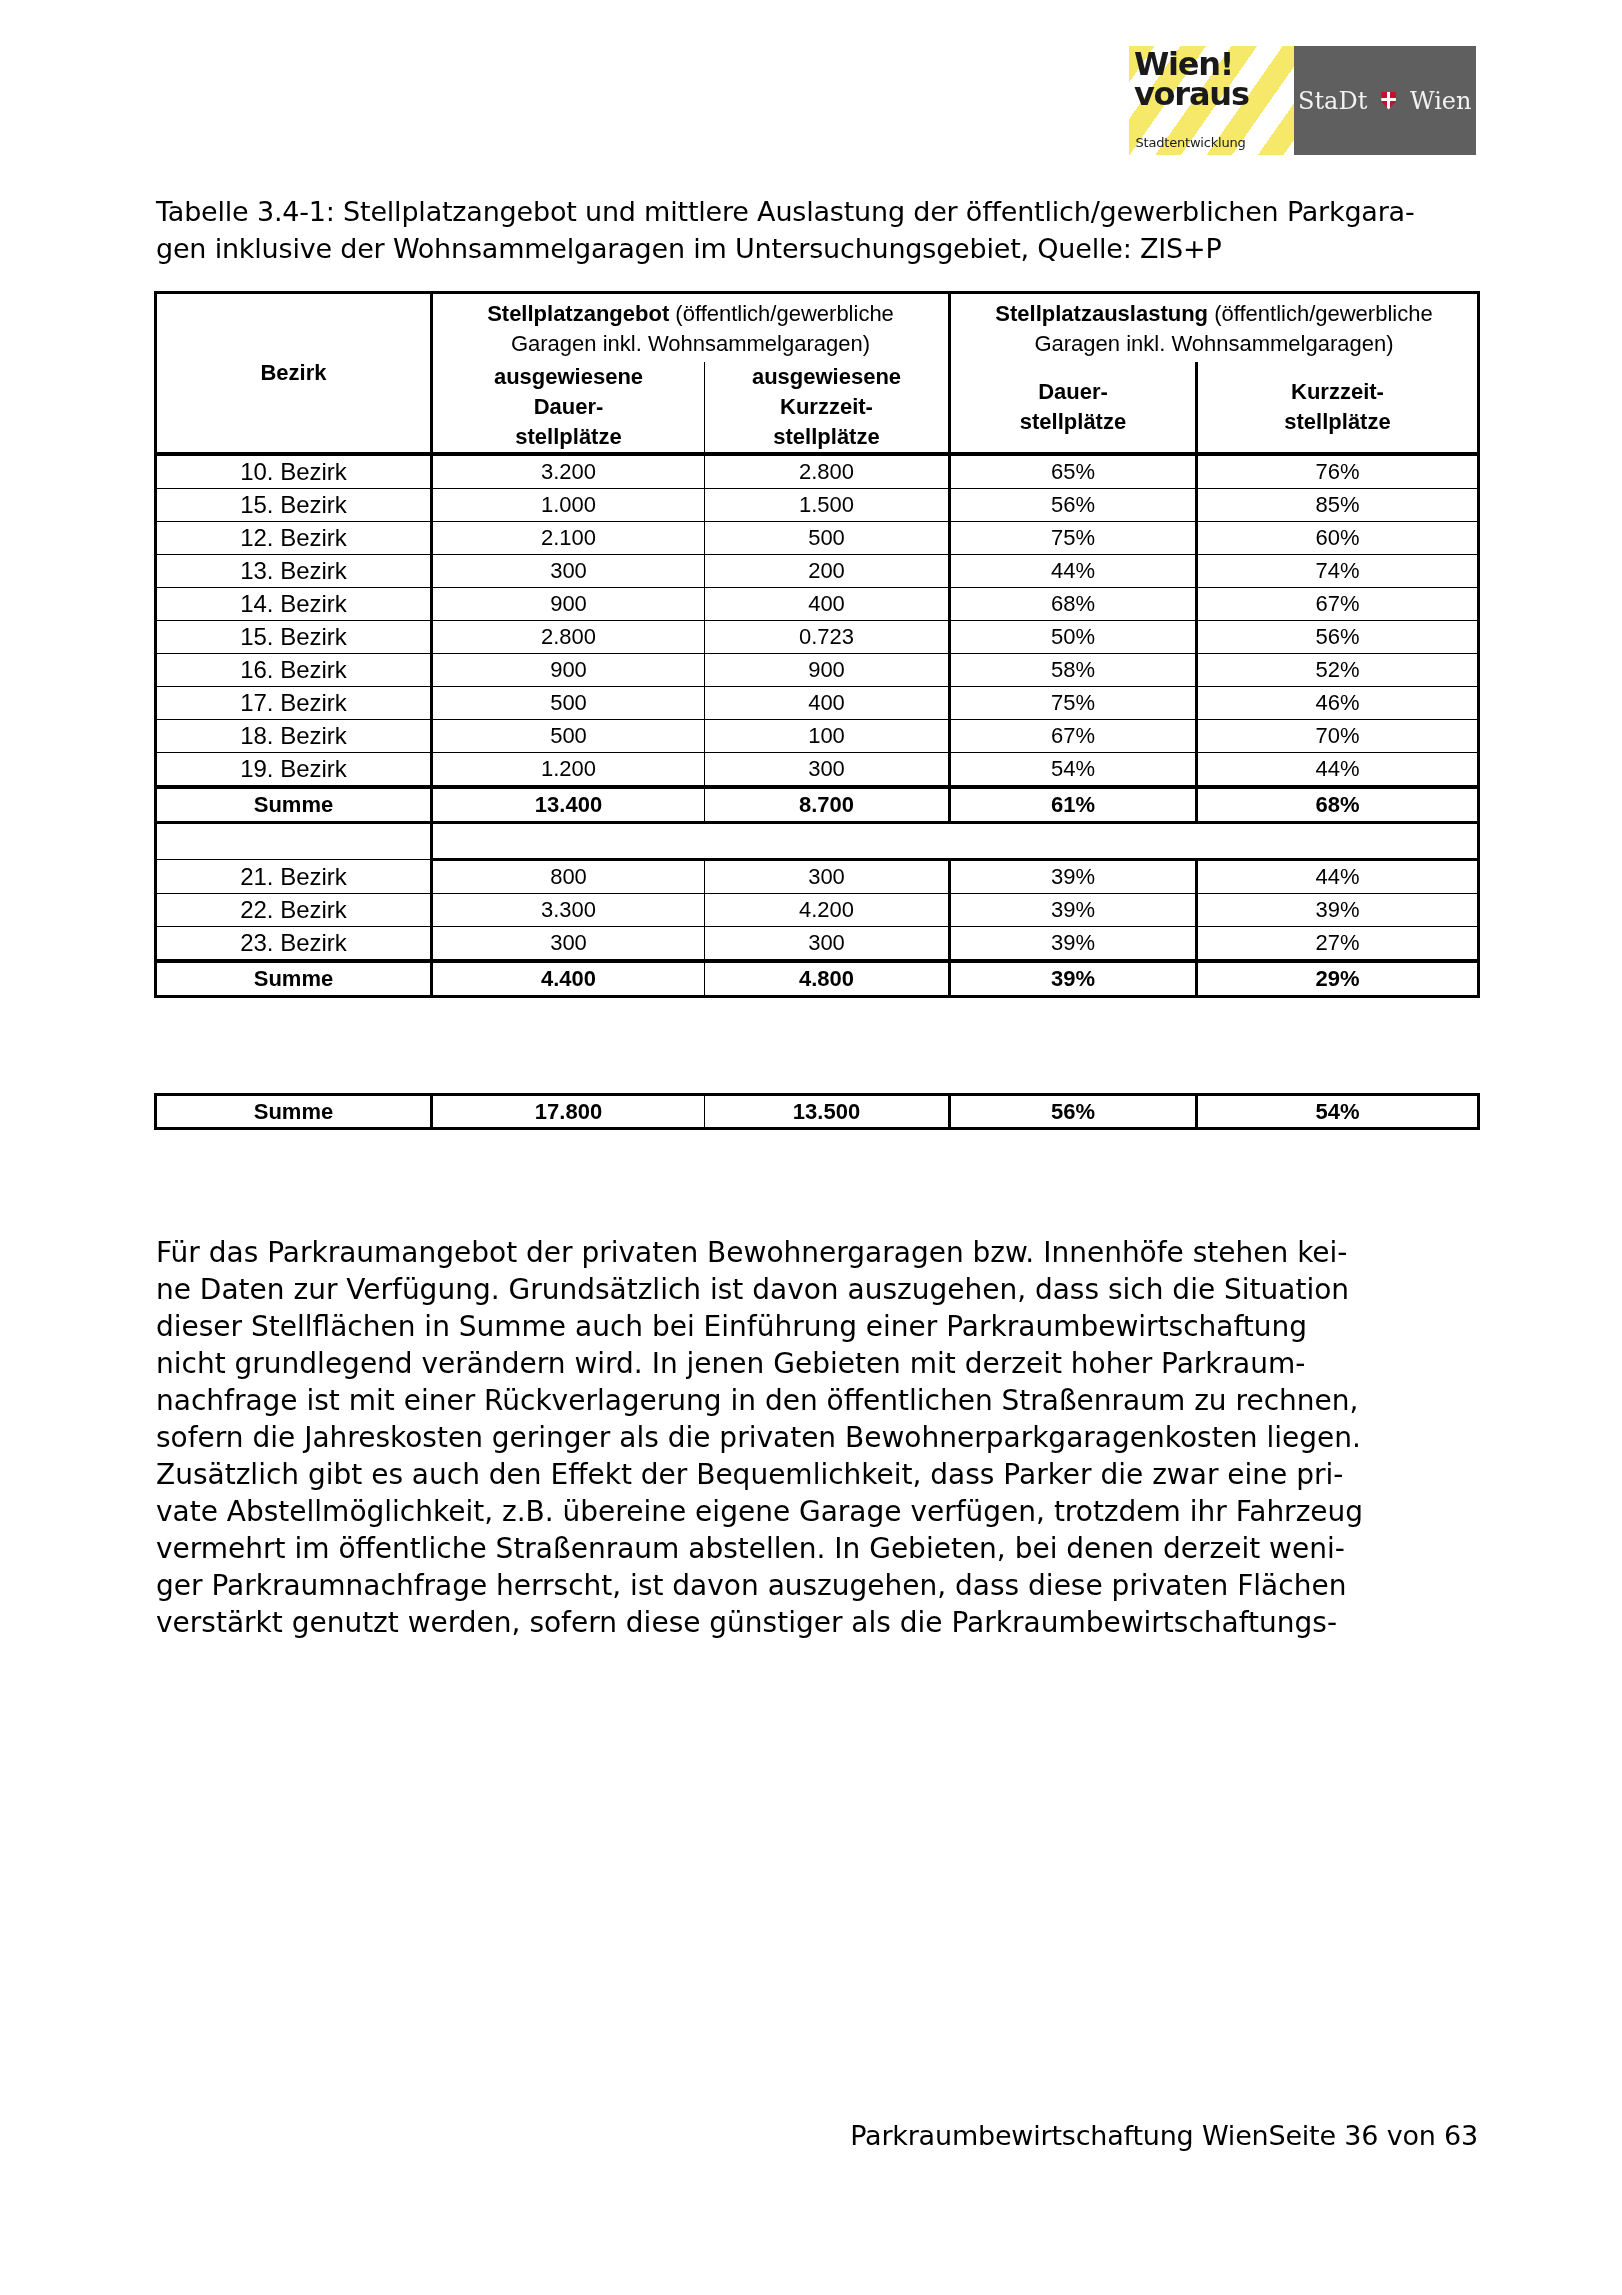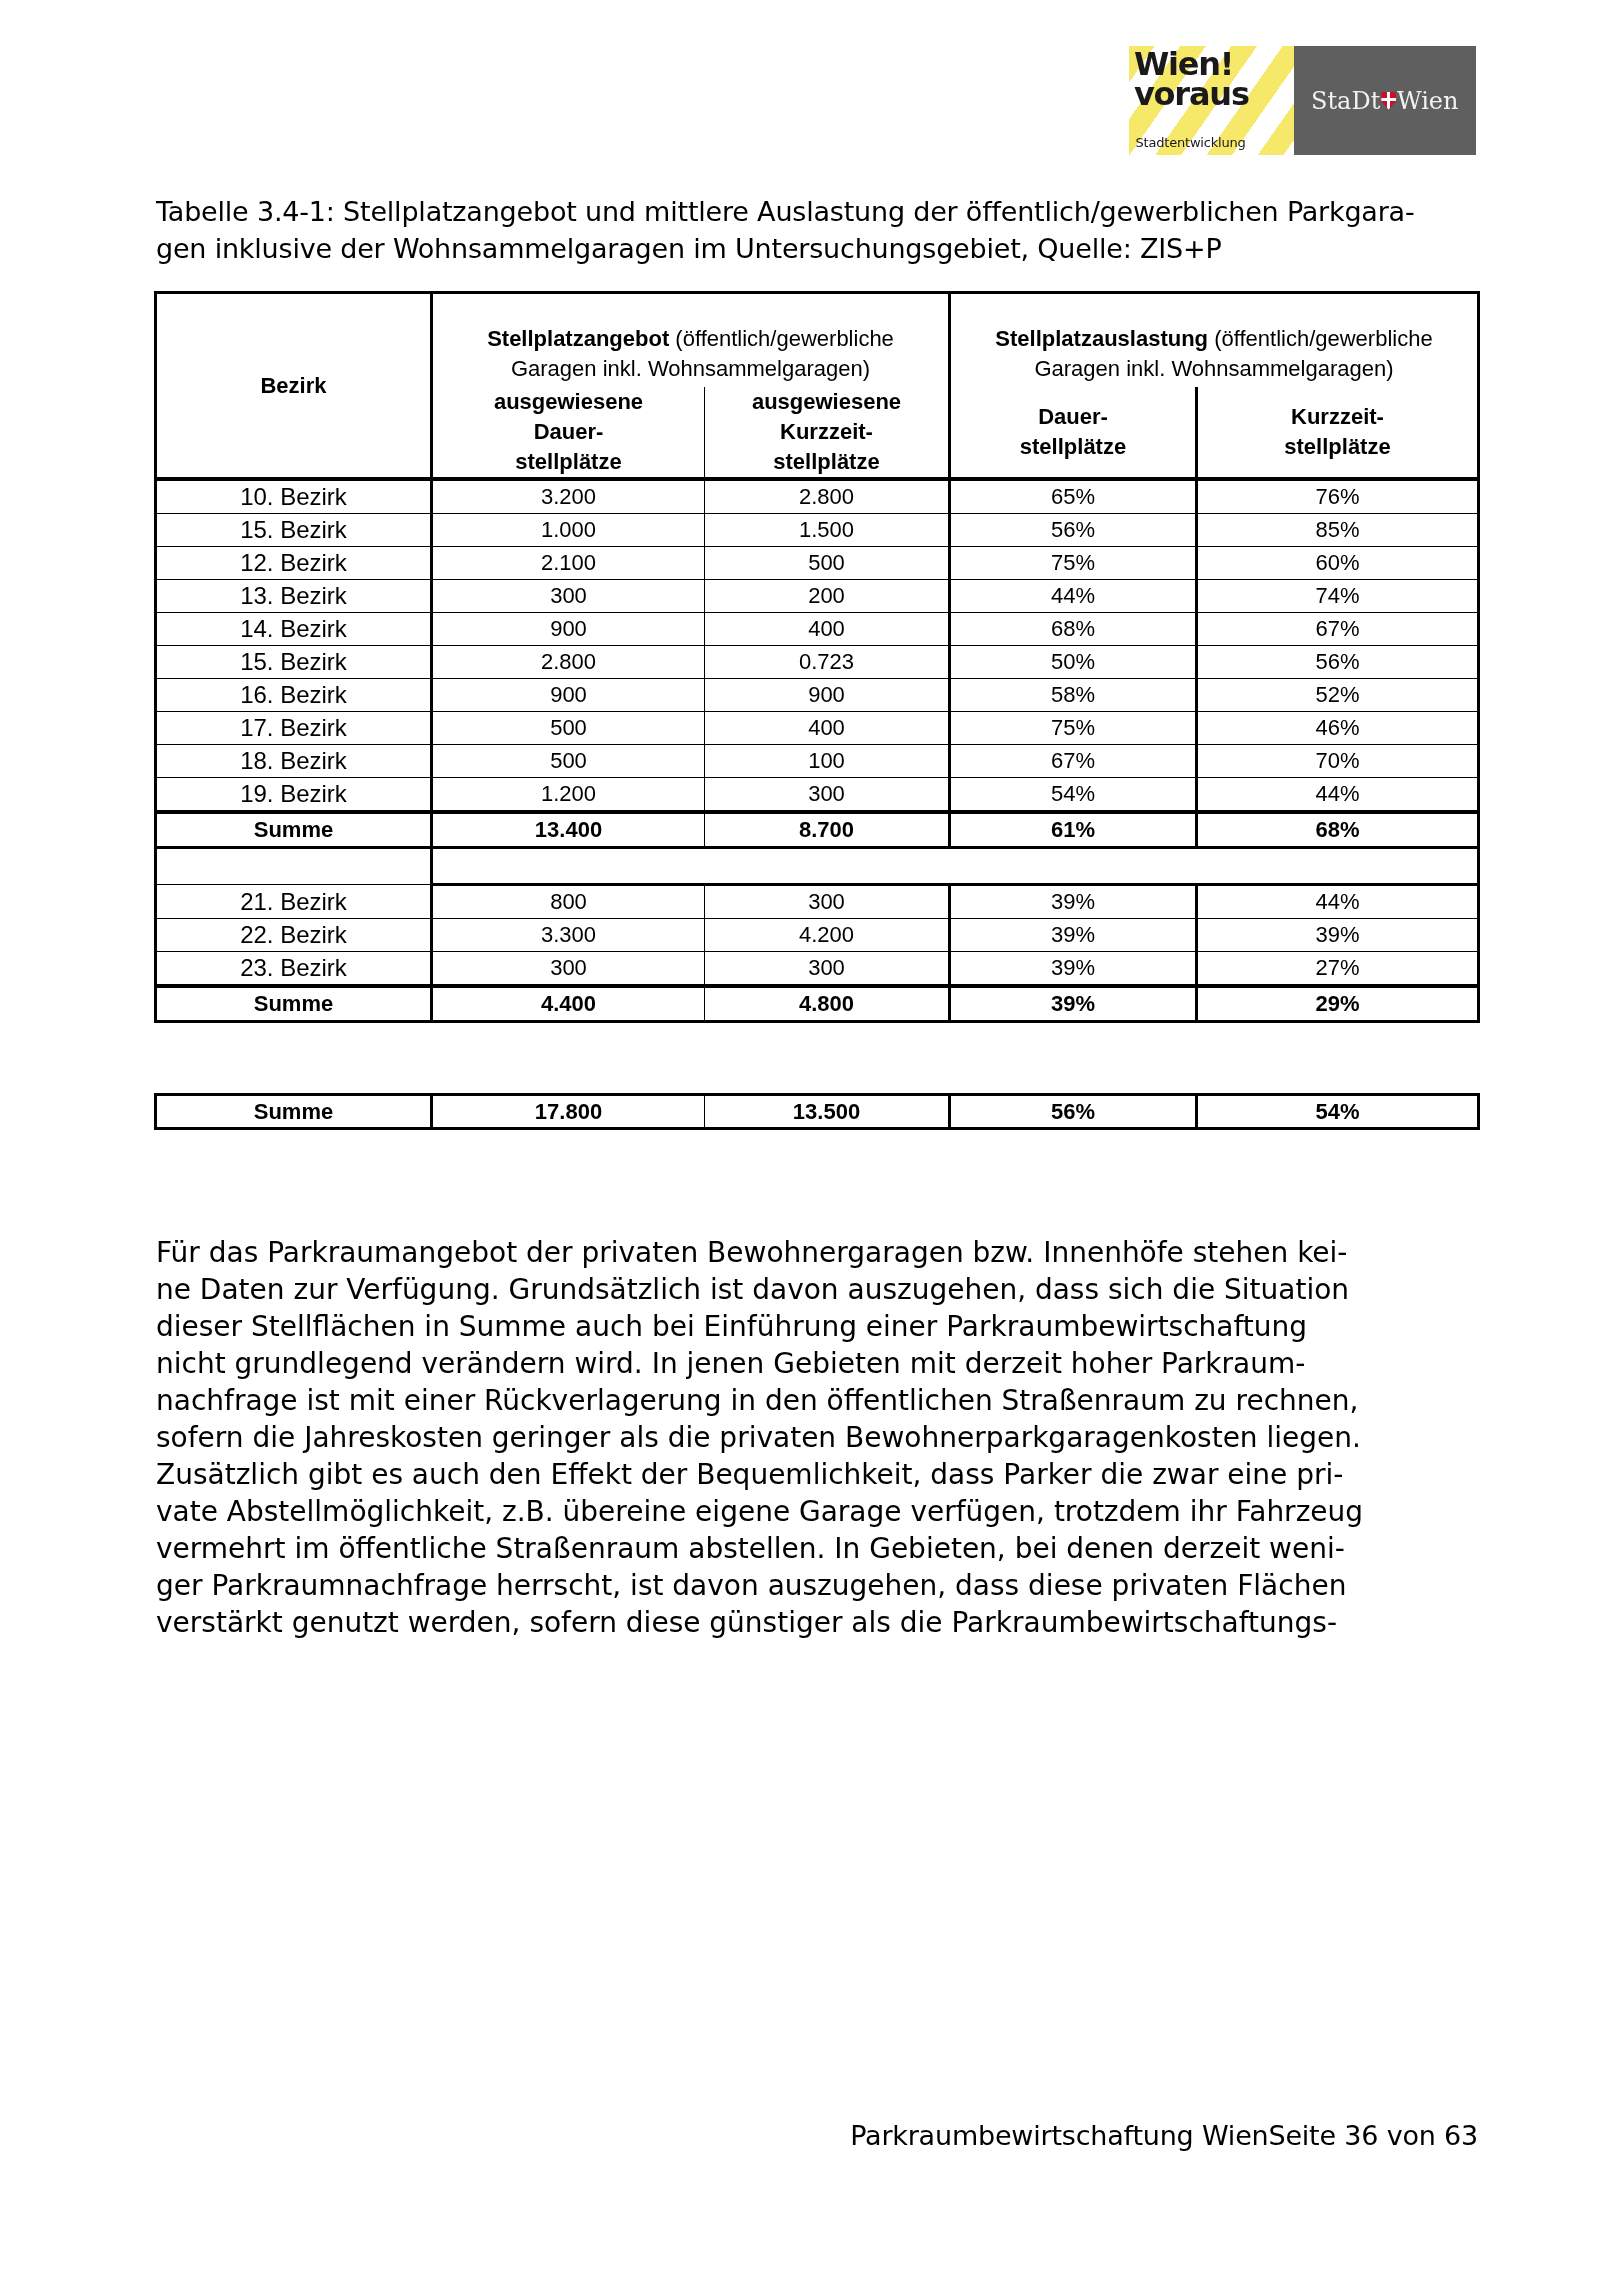--- a/index.html
+++ b/index.html
@@ -8,41 +8,41 @@
   
   .logo { position: absolute; left: 1129px; top: 46px; width: 347px; height: 109px; display: flex; }
   .logo-left {
     width: 165px; height: 109px; position: relative; overflow: hidden;
     background: repeating-linear-gradient(125deg, #f6e96a 0px, #f6e96a 21px, #ffffff 21px, #ffffff 42px);
   }
   .logo-wien { position: absolute; left: 4.9px; top: 3.2px; font-family: "DejaVu Sans", sans-serif; font-weight: bold;
     font-size: 32px; line-height: 30px; letter-spacing: -1.2px; color: #1a1a1a; }
   .logo-sub { position: absolute; left: 6.5px; top: 89px; font-family: "DejaVu Sans", sans-serif; font-size: 13px; color: #1a1a1a; letter-spacing: -0.2px; }
   .logo-right { width: 183px; height: 109px; background: #5f5f5f; display: flex; align-items: center; justify-content: center; }
-  .logo-stadt { font-family: "DejaVu Serif", serif; color: #f2f2f2; font-size: 24px; display: flex; align-items: center; gap: 1px; }
+  .logo-stadt { font-family: "DejaVu Serif", serif; color: #f2f2f2; font-size: 24px; display: flex; align-items: center; gap: 14px; }
   .shield { display: inline-block; width: 14.6px; height: 18px; background: #c8102e; position: relative;
     clip-path: polygon(0 0, 100% 0, 100% 55%, 50% 100%, 0 55%); }
   .shield::before { content: ""; position: absolute; left: 5.7px; top: 0; width: 3.2px; height: 18px; background: #fff; }
   .shield::after { content: ""; position: absolute; left: 0; top: 6.5px; width: 14.6px; height: 3.2px; background: #fff; }
 
   
   .caption { position: absolute; left: 156px; top: 193px; width: 1330px; font-family: "DejaVu Sans", sans-serif;
     font-size: 27px; line-height: 37px; letter-spacing: -0.2px; }
 
   
   .tbl { position: absolute; left: 154px; font-family: "Liberation Sans", sans-serif; border-collapse: collapse; table-layout: fixed; }
   .tbl td { border: 1.6px solid #000; text-align: center; vertical-align: middle; padding: 0; height: 32px; font-size: 22px; }
   .tbl col.c1 { width: 276px; }
   .tbl col.c2 { width: 273px; }
   .tbl col.c3 { width: 245px; }
   .tbl col.c4 { width: 247px; }
   .tbl col.c5 { width: 282px; }
   #tbl-main { top: 291px; border: 3.2px solid #000; }
   .hdr td { font-size: 22px; line-height: 30px; }
-  .hdr .group { padding-top: 30px; vertical-align: top; height: 63px; border-bottom: none; }
+  .hdr .group { padding-top: 5px; vertical-align: top; height: 63px; border-bottom: none; }
   .hdr .sub { height: 89px; border-top: none; font-weight: bold; }
   .hdr .bezirk { font-weight: bold; border-right: 3.2px solid #000; }
   .grp-sep { border-right: 3.2px solid #000 !important; }
   .hdr-bottom td { border-bottom: 4px solid #000 !important; }
   b.g { font-weight: bold; }
   td.c1 { border-right: 3.2px solid #000 !important; font-size: 24px !important; }
   td.c3 { border-right: 3.2px solid #000 !important; }
   td.c4 { border-right: 3.2px solid #000 !important; }
   tr.sum td { font-weight: bold; border-top: 4px solid #000 !important; border-bottom: 3.2px solid #000 !important; }
   tr.sum td.c1 { font-size: 22px !important; }

